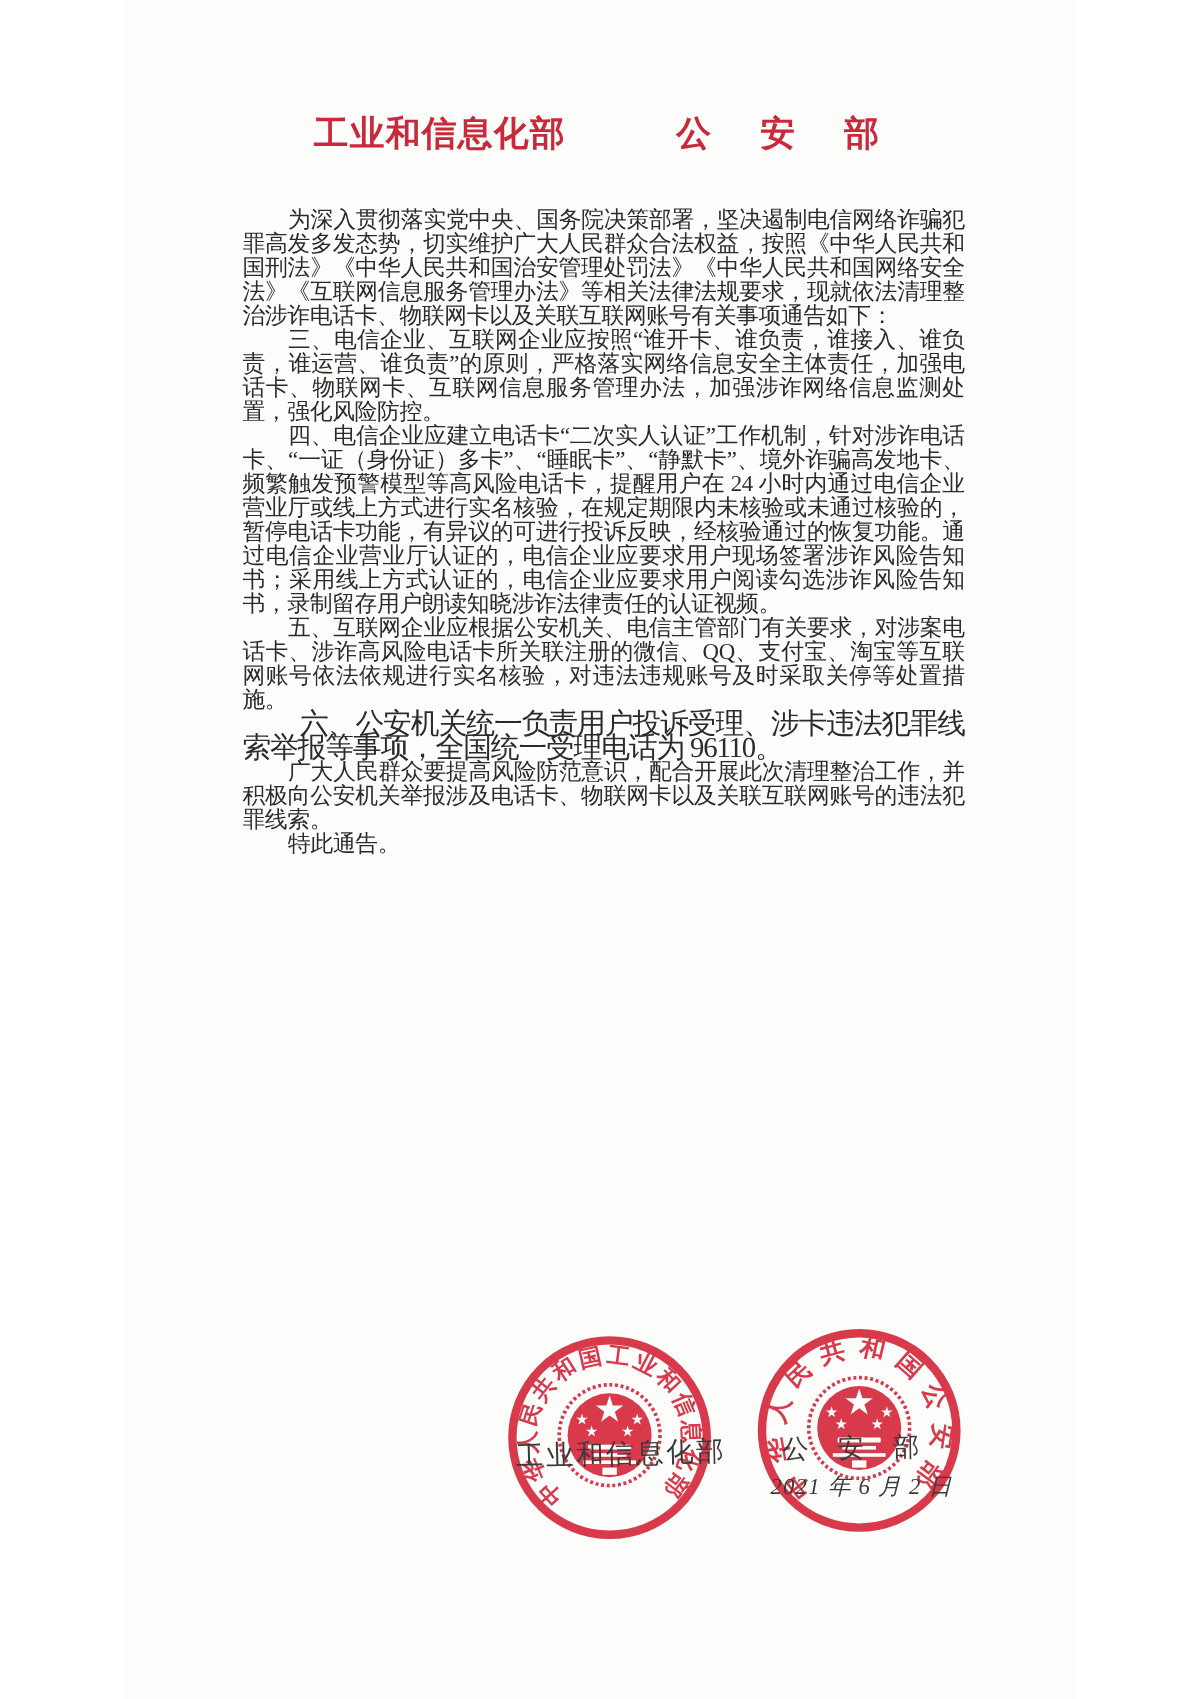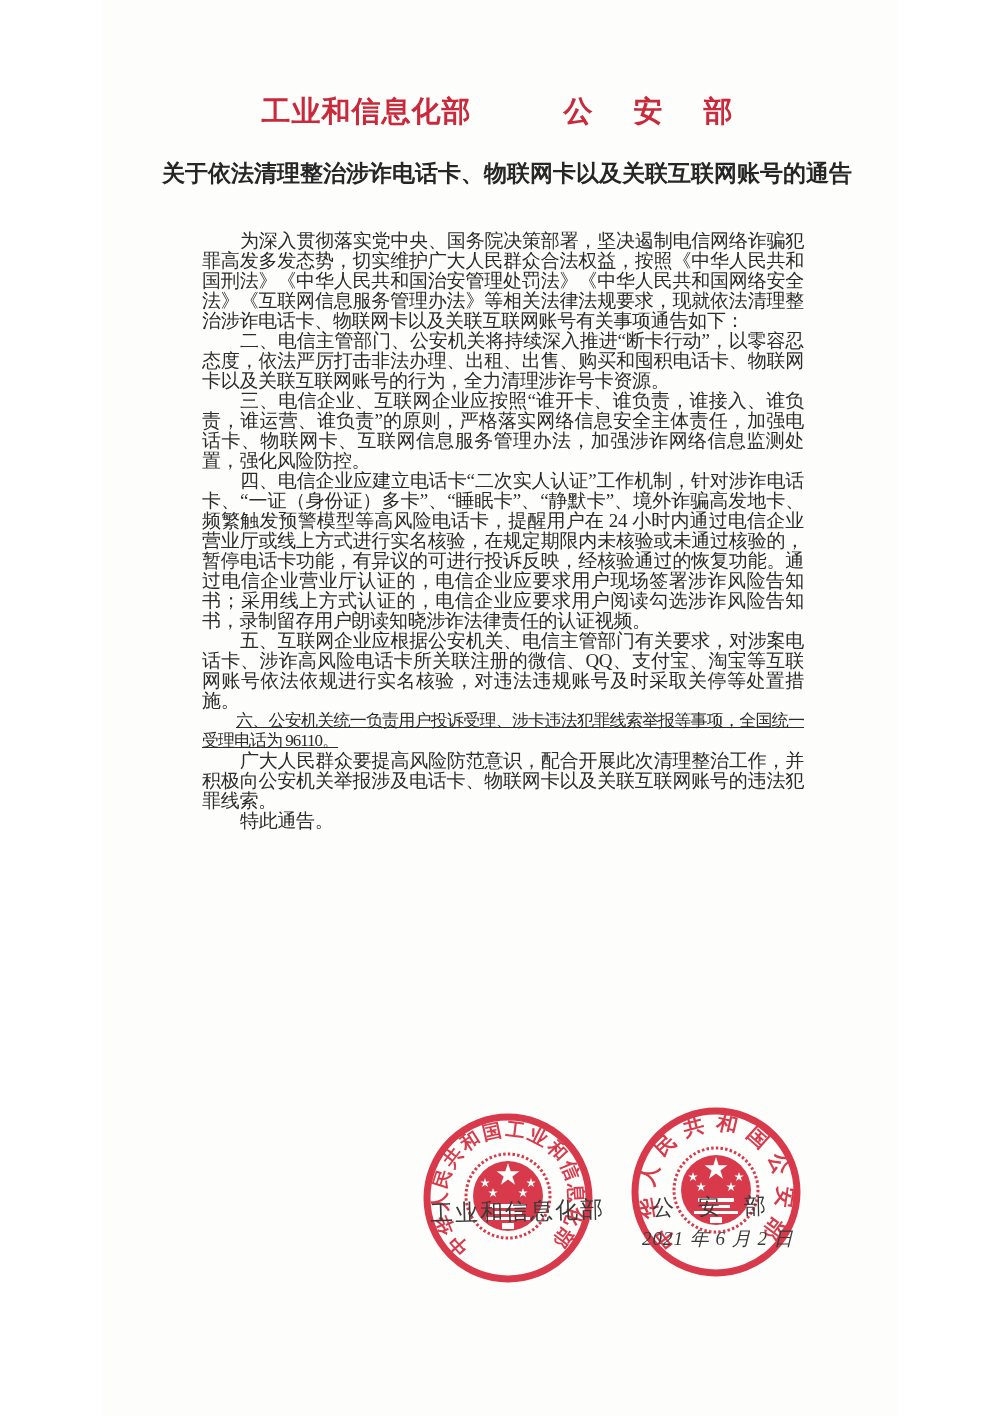--- a/index.html
+++ b/index.html
@@ -35,21 +35,21 @@
   }
   .doc-body {
     margin: 42px 94px 0 100px;
     font-size: 19px;
     line-height: 20px;
     letter-spacing: -0.3px;
     text-align: justify;
     color: #2b2b2b;
   }
   .doc-body p { margin: 0; text-indent: 2em; }
-  .doc-body p.compressed { font-size: 17px; letter-spacing: -1px; text-decoration: underline; }
+  .doc-body p.compressed { font-size: 24px; letter-spacing: -1px; }
   .seal-area {
     position: absolute;
     top: 1104px;
     left: 0;
     width: 100%;
     height: 240px;
   }
   .seal { position: absolute; width: 172px; height: 172px; }
   .seal-1 { left: 320px; top: 8px; }
   .seal-2 { left: 528px; top: 2px; }
@@ -91,25 +91,23 @@
     <path id="star-shape" d="M0,-12 L-2.7,-3.7 L-11.4,-3.7 L-4.4,1.4 L-7.1,9.7 L0,4.6 L7.1,9.7 L4.4,1.4 L11.4,-3.7 L2.7,-3.7 Z"></path>
   </defs>
 </svg>
 
 <div class="page">
 
   <div class="doc-header">
     <span class="ministry-1">工业和信息化部</span><span class="ministry-gap"></span><span class="ministry-2">公　安　部</span>
   </div>
 
-  <div class="doc-title">关于依法清理整治涉诈电话卡、物联网卡以及关联互联网账号的通告</div>
 
   <div class="doc-body">
     <p>为深入贯彻落实党中央、国务院决策部署，坚决遏制电信网络诈骗犯罪高发多发态势，切实维护广大人民群众合法权益，按照《中华人民共和国刑法》《中华人民共和国治安管理处罚法》《中华人民共和国网络安全法》《互联网信息服务管理办法》等相关法律法规要求，现就依法清理整治涉诈电话卡、物联网卡以及关联互联网账号有关事项通告如下：</p>
-    <p>二、电信主管部门、公安机关将持续深入推进“断卡行动”，以零容忍态度，依法严厉打击非法办理、出租、出售、购买和囤积电话卡、物联网卡以及关联互联网账号的行为，全力清理涉诈号卡资源。</p>
     <p>三、电信企业、互联网企业应按照“谁开卡、谁负责，谁接入、谁负责，谁运营、谁负责”的原则，严格落实网络信息安全主体责任，加强电话卡、物联网卡、互联网信息服务管理办法，加强涉诈网络信息监测处置，强化风险防控。</p>
     <p>四、电信企业应建立电话卡“二次实人认证”工作机制，针对涉诈电话卡、“一证（身份证）多卡”、“睡眠卡”、“静默卡”、境外诈骗高发地卡、频繁触发预警模型等高风险电话卡，提醒用户在 24 小时内通过电信企业营业厅或线上方式进行实名核验，在规定期限内未核验或未通过核验的，暂停电话卡功能，有异议的可进行投诉反映，经核验通过的恢复功能。通过电信企业营业厅认证的，电信企业应要求用户现场签署涉诈风险告知书；采用线上方式认证的，电信企业应要求用户阅读勾选涉诈风险告知书，录制留存用户朗读知晓涉诈法律责任的认证视频。</p>
     <p>五、互联网企业应根据公安机关、电信主管部门有关要求，对涉案电话卡、涉诈高风险电话卡所关联注册的微信、QQ、支付宝、淘宝等互联网账号依法依规进行实名核验，对违法违规账号及时采取关停等处置措施。</p>
     <p class="compressed">六、公安机关统一负责用户投诉受理、涉卡违法犯罪线索举报等事项，全国统一受理电话为 96110。</p>
     <p>广大人民群众要提高风险防范意识，配合开展此次清理整治工作，并积极向公安机关举报涉及电话卡、物联网卡以及关联互联网账号的违法犯罪线索。</p>
     <p>特此通告。</p>
   </div>
 
   <div class="seal-area">
 

